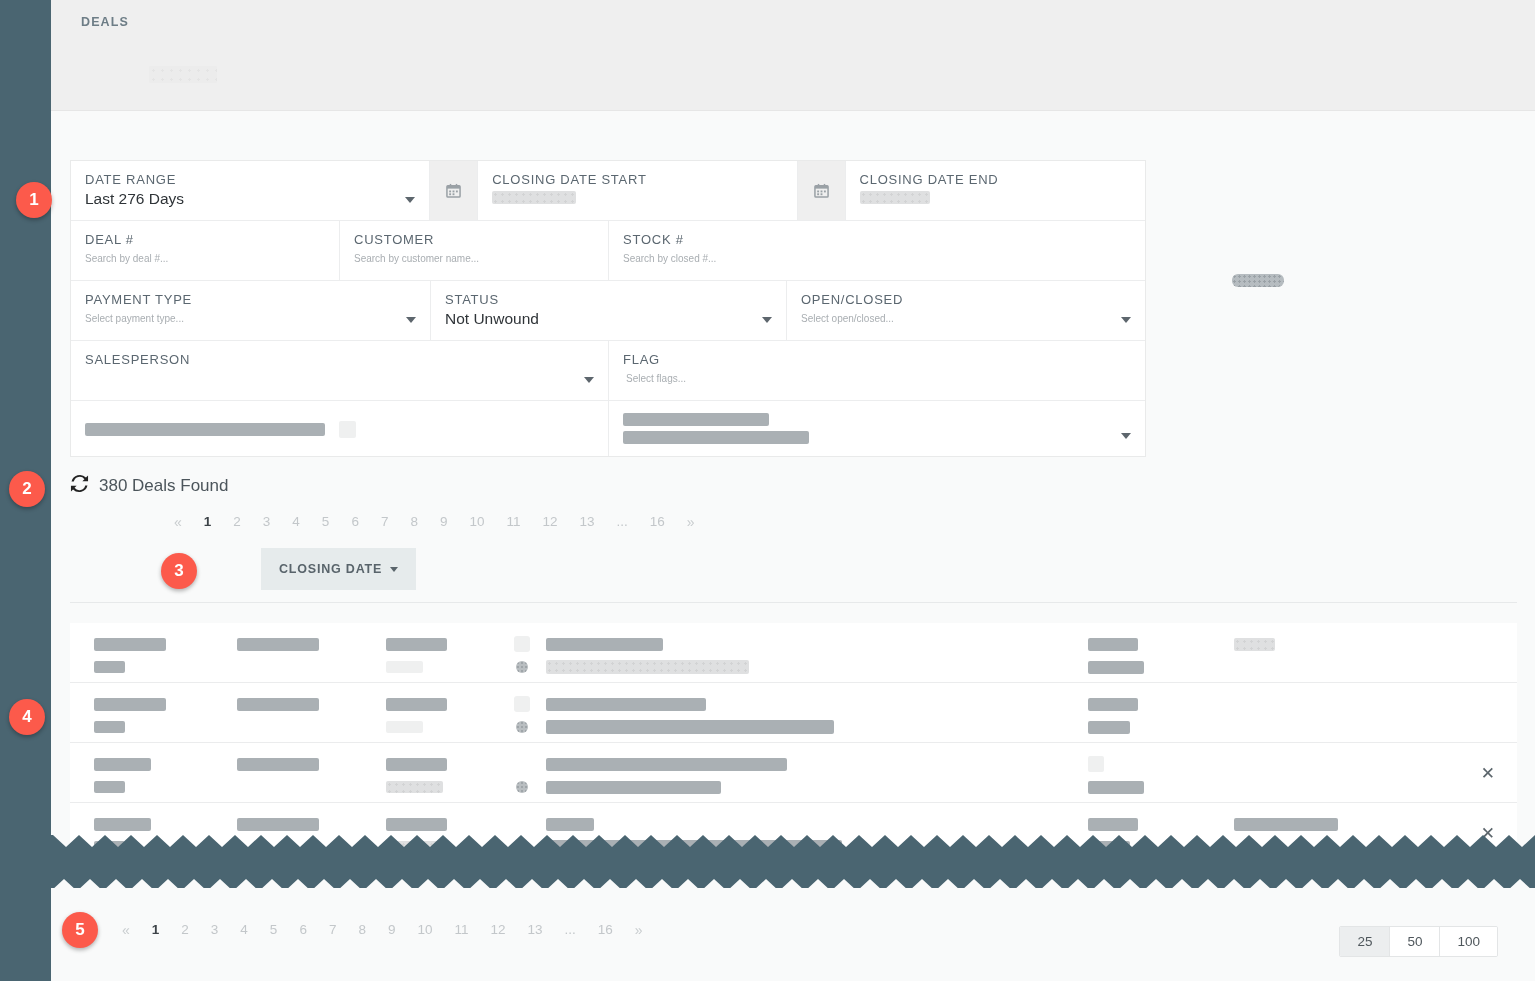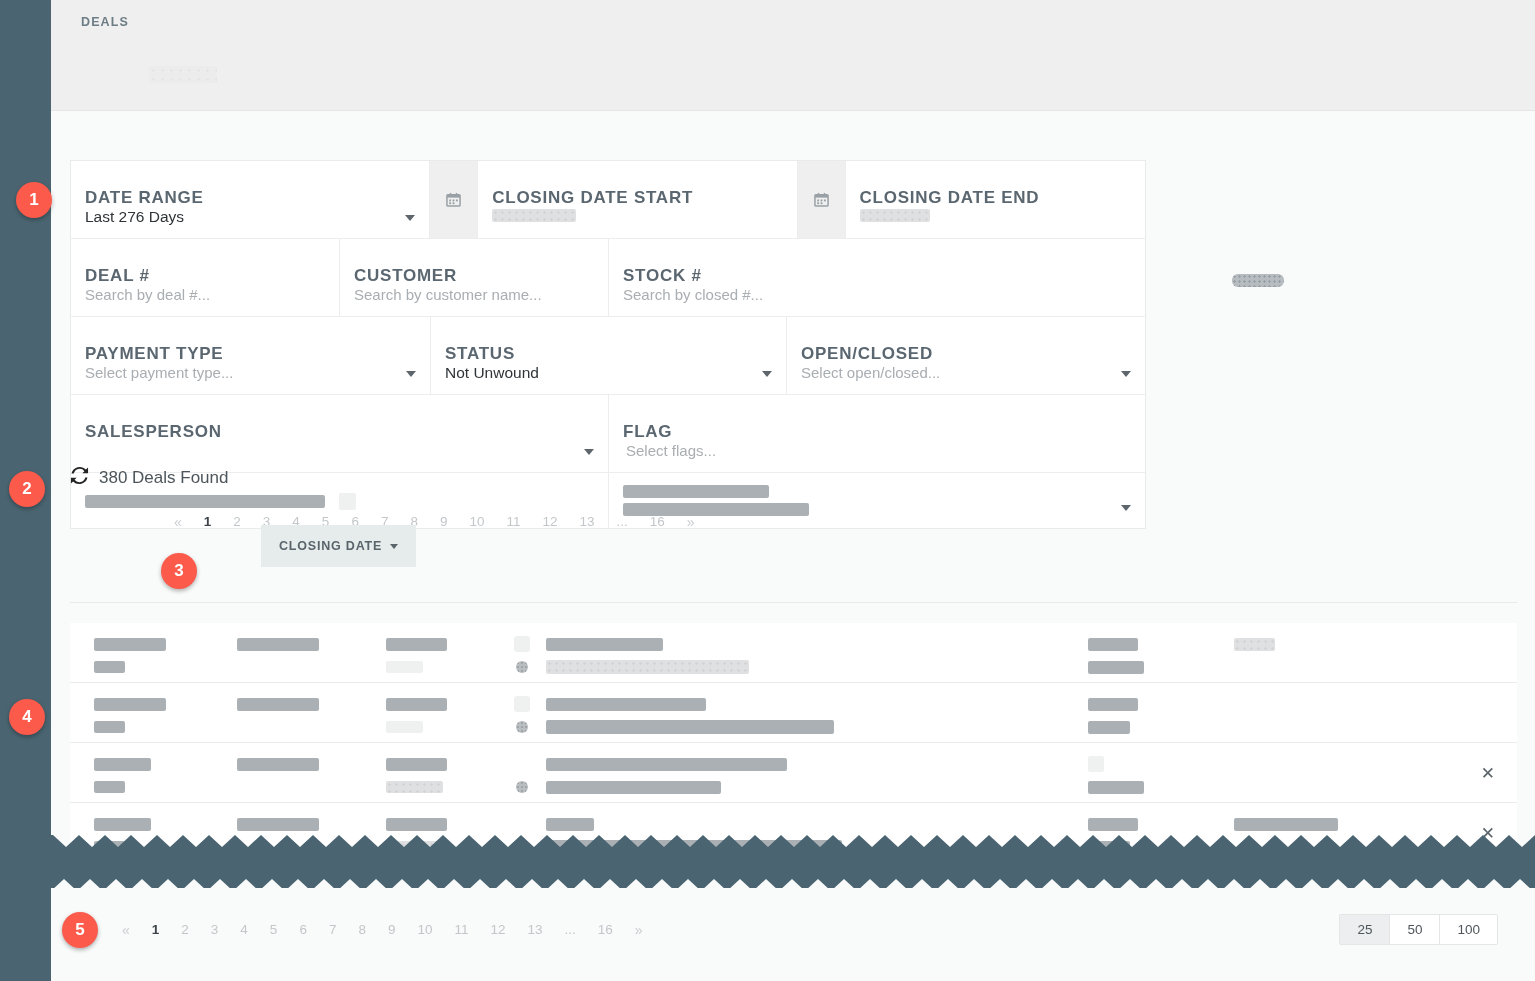--- a/index.html
+++ b/index.html
@@ -64,26 +64,26 @@
   .frow { display: flex; border-bottom: 1px solid #ecedee; }
   .frow:last-child { border-bottom: none; }
   .fcell {
     position: relative;
     padding: 12px 14px 11px 14px;
     border-right: 1px solid #ecedee;
     min-height: 55px;
   }
   .fcell:last-child { border-right: none; }
   .flabel {
-    font-size: 17px; font-weight: bold; letter-spacing: .75px;
+    font-size: 13px; font-weight: normal; letter-spacing: .75px;
     color: #5b6770; text-transform: uppercase;
-    margin-bottom: 3px; line-height: 13px; margin-top: 18px;
+    margin-bottom: 3px; line-height: 13px;
   }
   .fvalue { font-size: 15.5px; color: #2f3438; line-height: 20px; }
-  .fplaceholder { font-size: 15px; color: #a9aeb2; line-height: 20px; }
+  .fplaceholder { font-size: 10px; color: #a9aeb2; line-height: 20px; }
   .caret {
     position: absolute; right: 14px; bottom: 17px;
     width: 0; height: 0;
     border-left: 5px solid transparent;
     border-right: 5px solid transparent;
     border-top: 6px solid #5d666d;
   }
   .calcell {
     width: 48px; min-height: 55px;
     background: #efefef;
@@ -105,41 +105,41 @@
   .ghost-pill {
     position: absolute; left: 1181px; top: 163px;
     width: 52px; height: 13px; border-radius: 6px;
     background-color: #b6bcc0;
     background-image: radial-gradient(circle, #9aa1a6 1px, transparent 1.3px);
     background-size: 5px 5px;
   }
 
   
   .results {
-    position: absolute; left: 19px; top: 355px;
+    position: absolute; left: 19px; top: 363px;
     display: flex; align-items: center; gap: 10px;
   }
   .results-text { font-size: 17px; color: #4c555b; }
 
   
   .pager { display: flex; align-items: center; gap: 0px; }
   .pg {
     font-size: 13.5px; color: #c3c7ca;
     padding: 0 11px; line-height: 20px;
     text-decoration: none; display: inline-block;
   }
   .pg.active { color: #3d4348; font-weight: bold; }
   .pg.chev { color: #c9cdcf; font-size: 14px; }
   .pg.gap { color: #c3c7ca; }
 
   .pager-top { position: absolute; left: 112px; top: 401px; }
 
   
   .sortbar {
-    position: absolute; left: 190px; top: 414px; padding-left: 20px;
+    position: absolute; left: 190px; top: 437px; padding-left: 20px;
   }
   .sort-btn {
     display: inline-flex; align-items: center; gap: 8px;
     background: #e6ebec;
     padding: 14px 18px;
     font-size: 12.5px; font-weight: bold; letter-spacing: .8px;
     color: #59646b;
   }
   .sort-caret {
     width: 0; height: 0;
@@ -180,21 +180,21 @@
   .torn-svg { position: absolute; left: 51px; top: 833px; }
 
   
   .footer {
     position: absolute; left: 51px; top: 888px;
     width: 1484px; height: 93px;
     background: #f9fafa;
   }
   .pager-bottom { position: absolute; left: 60px; top: 32px; }
   .pagesize {
-    position: absolute; right: 37px; top: 26px;
+    position: absolute; right: 37px; top: 38px;
     display: flex; border: 1px solid #e3e5e6; border-radius: 2px;
     overflow: hidden; background: #fff;
   }
   .ps {
     padding: 7px 17px; font-size: 13.5px; color: #4f575c;
     border-right: 1px solid #e3e5e6; background: #fff;
     min-width: 49px; text-align: center;
   }
   .ps:last-child { border-right: none; }
   .ps.active { background: #eceeef; }

